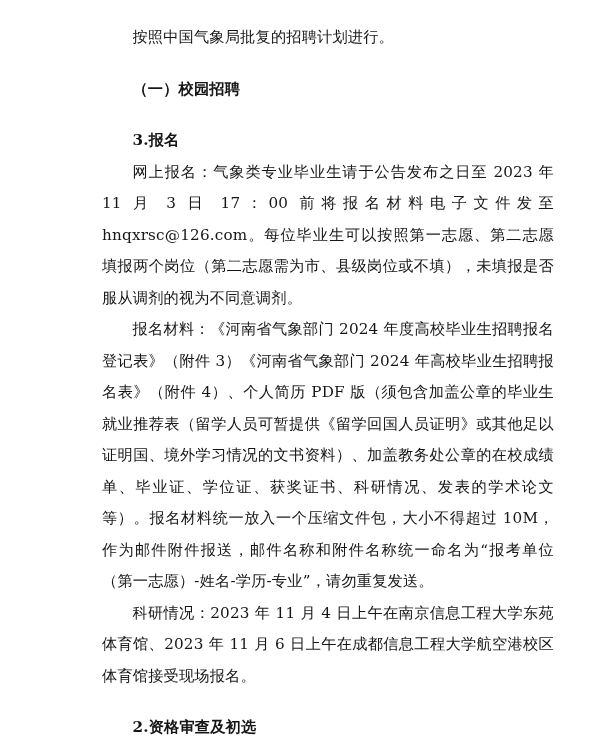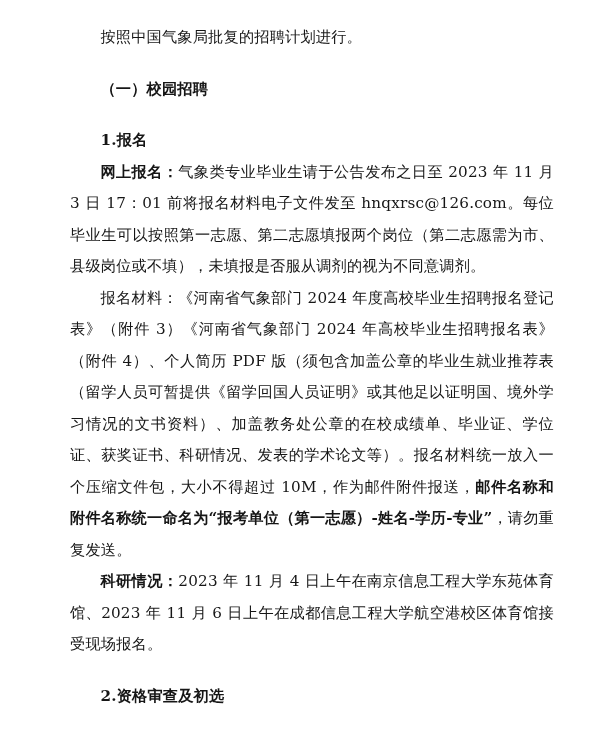--- a/index.html
+++ b/index.html
@@ -11,49 +11,49 @@
     height: 736px;
     background: #ffffff;
     font-family: "DejaVu Serif", "Liberation Serif", serif;
     color: #161616;
     overflow: hidden;
   }
   .page {
     width: 608px;
     height: 736px;
     box-sizing: border-box;
-    padding: 22px 54px 0 70px;
+    padding: 22px 54px 0 102px;
     position: relative;
   }
   p {
     margin: 0;
     font-size: 15.2px;
     line-height: 31.5px;
     text-align: justify;
     text-justify: inter-ideograph;
     letter-spacing: 0.2px;
   }
   .indent {
     text-indent: 2em;
   }
   .heading {
     font-weight: bold;
     text-indent: 2em;
     margin-top: 20px;
   }
   .run-bold {
-    font-weight: bold;
+    font-weight: normal;
   }
 </style>
 </head>
 <body>
 
 <div class="page">
   <div id="doc-body">
       <p class="indent">按照中国气象局批复的招聘计划进行。</p>
       <p class="heading">（一）校园招聘</p>
-      <p class="heading">1.报名</p>
-      <p class="indent"><span class="run-bold">网上报名：</span><span>气象类专业毕业生请于公告发布之日至 2023 年 11 月 3 日 17：01 前将报名材料电子文件发至 hnqxrsc@126.com。每位毕业生可以按照第一志愿、第二志愿填报两个岗位（第二志愿需为市、县级岗位或不填），未填报是否服从调剂的视为不同意调剂。</span></p>
+      <p class="heading">3.报名</p>
+      <p class="indent"><span class="run-bold">网上报名：</span><span>气象类专业毕业生请于公告发布之日至 2023 年 11 月 3 日 17：00 前将报名材料电子文件发至 hnqxrsc@126.com。每位毕业生可以按照第一志愿、第二志愿填报两个岗位（第二志愿需为市、县级岗位或不填），未填报是否服从调剂的视为不同意调剂。</span></p>
       <p class="indent"><span>报名材料：《河南省气象部门 2024 年度高校毕业生招聘报名登记表》（附件 3）《河南省气象部门 2024 年高校毕业生招聘报名表》（附件 4）、个人简历 PDF 版（须包含加盖公章的毕业生就业推荐表（留学人员可暂提供《留学回国人员证明》或其他足以证明国、境外学习情况的文书资料）、加盖教务处公章的在校成绩单、毕业证、学位证、获奖证书、科研情况、发表的学术论文等）。报名材料统一放入一个压缩文件包，大小不得超过 10M，作为邮件附件报送，</span><span class="run-bold">邮件名称和附件名称统一命名为“报考单位（第一志愿）-姓名-学历-专业”</span><span>，请勿重复发送。</span></p>
       <p class="indent"><span class="run-bold">科研情况：</span><span>2023 年 11 月 4 日上午在南京信息工程大学东苑体育馆、2023 年 11 月 6 日上午在成都信息工程大学航空港校区体育馆接受现场报名。</span></p>
       <p class="heading">2.资格审查及初选</p>
     </div>
 </div>
 
 </body></html>

